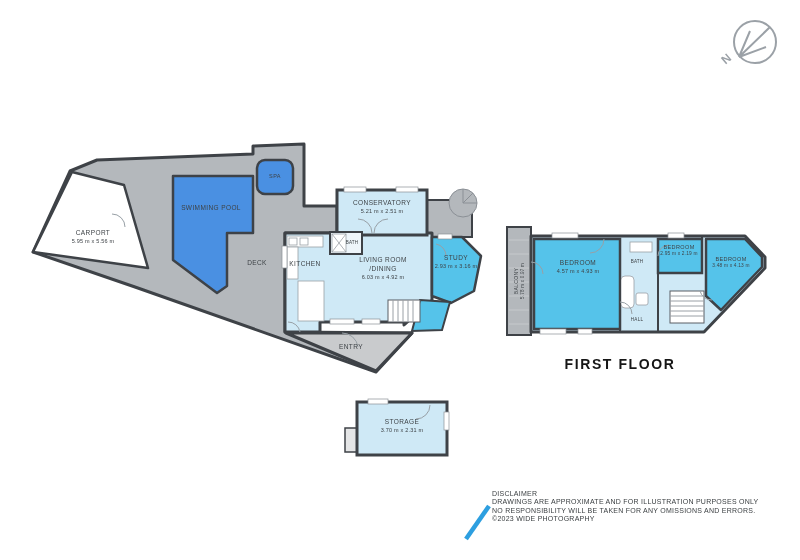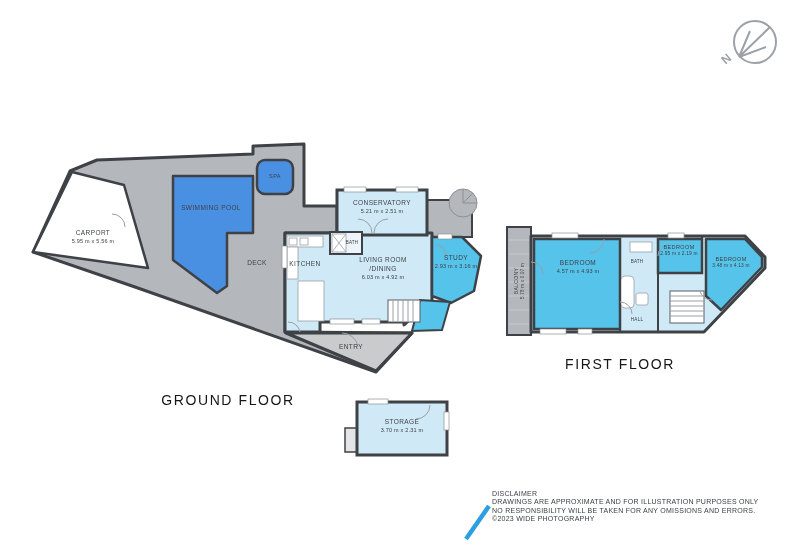--- a/index.html
+++ b/index.html
@@ -5,21 +5,21 @@
   html,body{margin:0;padding:0;background:#ffffff;}
   .canvas{position:relative;width:800px;height:560px;background:#ffffff;overflow:hidden;
           font-family:"Liberation Sans",sans-serif;}
   svg.plan{position:absolute;left:0;top:0;width:800px;height:560px;}
   .lbl{position:absolute;transform:translate(-50%,-50%);text-align:center;color:#3e4347;
        line-height:1.35;pointer-events:none;white-space:nowrap;z-index:5;}
   .rn{display:block;font-size:6.5px;letter-spacing:.4px;}
   .rd{display:block;font-size:5.5px;letter-spacing:.2px;}
   .tiny .rn{font-size:4.6px;letter-spacing:.2px;}
   .vert{transform:translate(-50%,-50%) rotate(-90deg);}
-  .floor-title{position:absolute;transform:translate(-50%,-50%);font-weight:normal;font-size:14px;
+  .floor-title{position:absolute;transform:translate(-50%,-50%);font-weight:bold;font-size:14px;
        letter-spacing:1.6px;color:#161616;z-index:5;}
   .footer{position:absolute;left:492px;top:486px;z-index:5;width:300px;}
   .address{font-size:16.5px;font-weight:bold;color:#1d1d1d;letter-spacing:.2px;white-space:nowrap;}
   .disc{font-size:7px;color:#3c4043;line-height:1.2;margin-top:4px;letter-spacing:.25px;}
   .disc div{white-space:nowrap;}
   .compass-n{position:absolute;left:722px;top:52px;font-size:12px;font-weight:bold;color:#9ba1a7;
        transform:rotate(-40deg);z-index:5;}
 </style>
 </head>
 <body>
@@ -214,21 +214,20 @@
     <span class="rd" style="font-size:4.8px">2.95 m x 2.19 m</span>
   </div>
   <div class="lbl" style="left:731px;top:263px">
     <span class="rn" style="font-size:5.5px">BEDROOM</span>
     <span class="rd" style="font-size:4.8px">3.48 m x 4.13 m</span>
   </div>
   <div class="lbl tiny" style="left:637px;top:320px">
     <span class="rn">HALL</span>
   </div>
 
-  <div class="floor-title" style="left:228px;top:400px">GROUND FLOOR</div>
   <div class="floor-title" style="left:620px;top:364px">FIRST FLOOR</div>
 
   <div class="compass-n">N</div>
 
   <div class="footer">
     <div class="disc">
       <div>DISCLAIMER</div>
       <div>DRAWINGS ARE APPROXIMATE AND FOR ILLUSTRATION PURPOSES ONLY</div>
       <div>NO RESPONSIBILITY WILL BE TAKEN FOR ANY OMISSIONS AND ERRORS.</div>
       <div>©2023 WIDE PHOTOGRAPHY</div>

